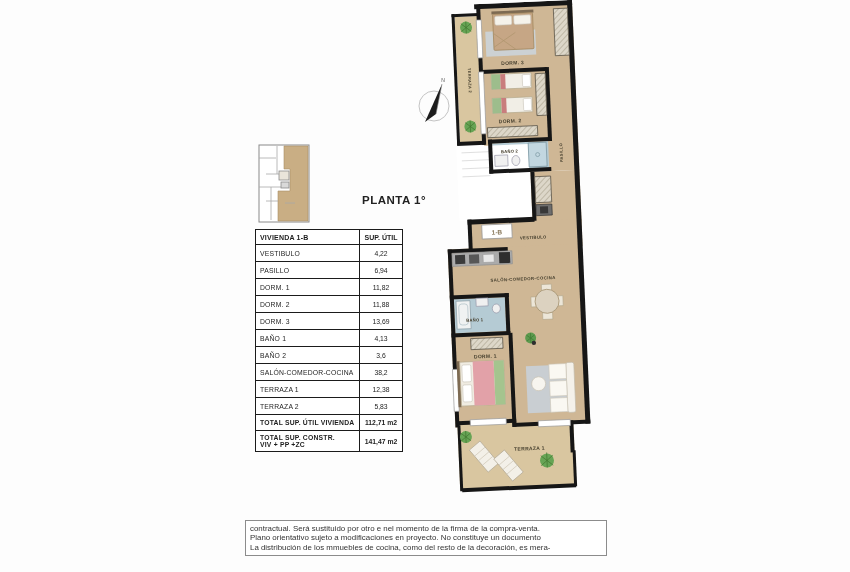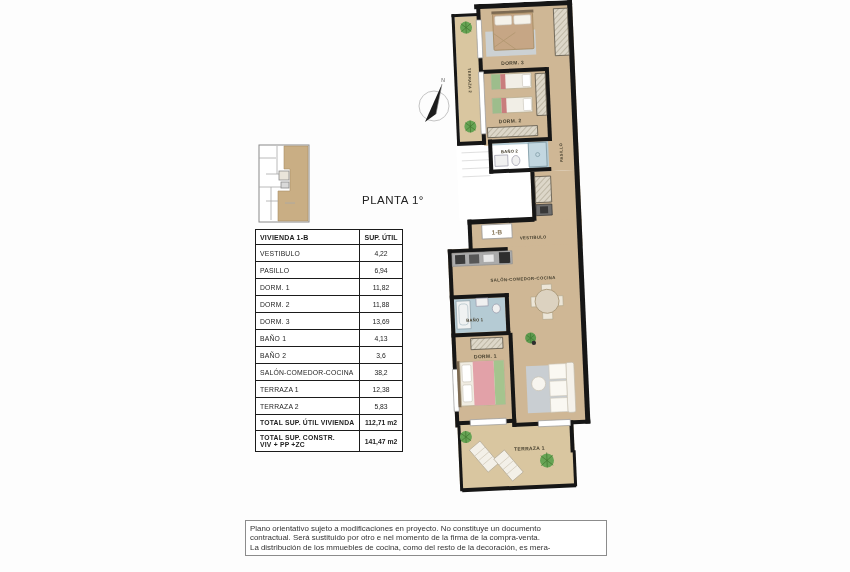--- a/index.html
+++ b/index.html
@@ -3,21 +3,21 @@
 <meta charset="utf-8">
 <style>
   html,body{margin:0;padding:0;background:#ffffff;}
   #sheet{position:relative;width:850px;height:572px;background:#fdfdfd;overflow:hidden;
          font-family:"Liberation Sans",sans-serif;color:#1d1d1d;}
 
   
   #keyplan{position:absolute;left:257px;top:143px;}
 
   
-  #planta{position:absolute;left:362px;top:194px;font-size:11.5px;font-weight:normal;
+  #planta{position:absolute;left:362px;top:194px;font-size:11.5px;font-weight:bold;
           letter-spacing:.5px;color:#222;}
 
   
   #compass{position:absolute;left:412px;top:72px;}
 
   
   #areas{position:absolute;left:255px;top:229px;width:146px;background:#fff;
          border:1.5px solid #1b1b1b;}
   .t-row{display:flex;border-bottom:1px solid #1b1b1b;}
   .t-row:last-child{border-bottom:none;}
@@ -316,18 +316,18 @@
       <text transform="rotate(90 35 76)" x="35" y="76" font-size="4" text-anchor="middle" letter-spacing=".3">TERRAZA 2</text>
       <text x="93" y="237" font-size="4.2" text-anchor="middle" letter-spacing=".3">VESTIBULO</text>
       <text x="81" y="278" font-size="4.3" text-anchor="middle" letter-spacing=".4">SALÓN-COMEDOR-COCINA</text>
       <text x="31" y="317" font-size="4.2" text-anchor="middle" letter-spacing=".2">BAÑO 1</text>
       <text x="40" y="354" font-size="5" text-anchor="middle" letter-spacing=".3">DORM. 1</text>
       <text x="80" y="448" font-size="5" text-anchor="middle" letter-spacing=".3">TERRAZA 1</text>
     </g>
   </svg>
 
   <div id="disclaimer">
+    <div>contractual. Será sustituido por otro e nel momento de la firma de la compra-venta.</div>
     <div>Plano orientativo sujeto a modificaciones en proyecto. No constituye un documento</div>
-    <div>contractual. Será sustituido por otro e nel momento de la firma de la compra-venta.</div>
     <div>La distribución de los mmuebles de cocina, como del resto de la decoración, es mera-</div>
   </div>
 
 </div>
 
 </body></html>

